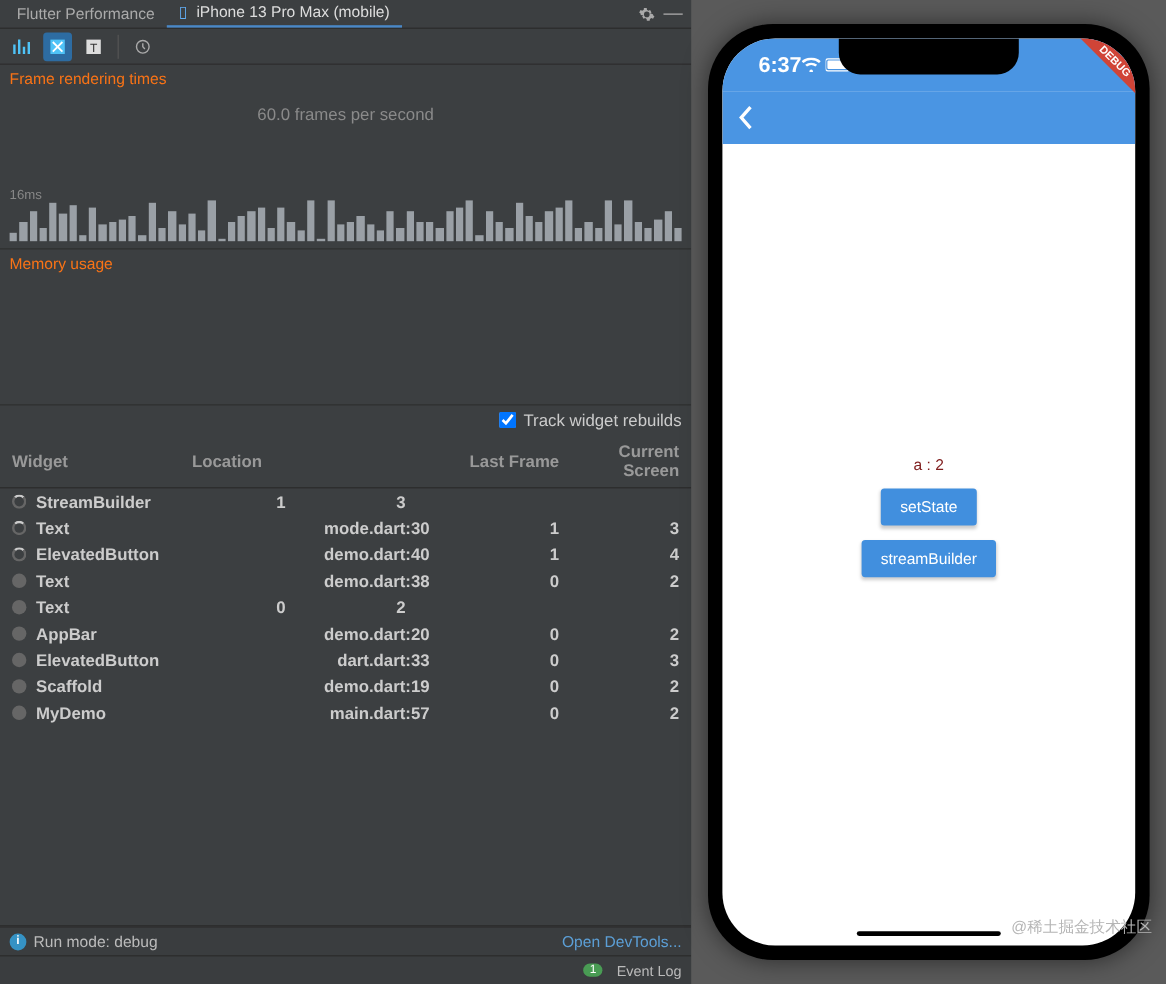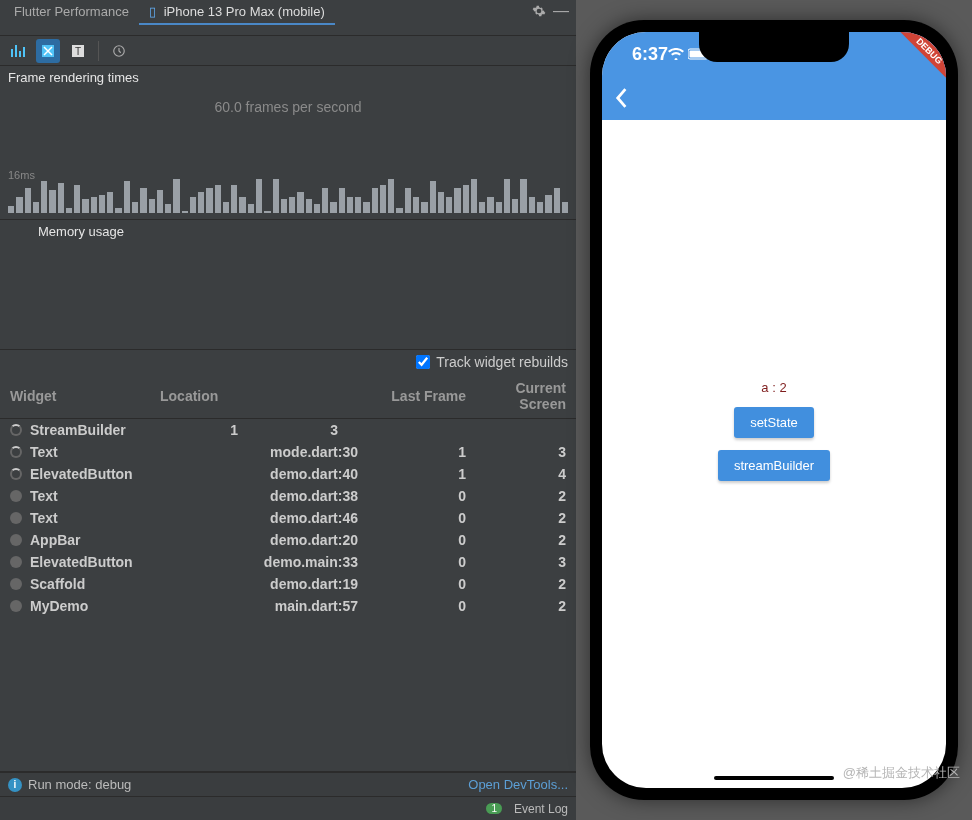--- a/index.html
+++ b/index.html
@@ -17,22 +17,22 @@
     height: 100%;
   }
   .left {
     width: 576px;
     display: flex;
     flex-direction: column;
     background: #3c3f41;
   }
   .tabs {
     display: flex;
-    align-items: flex-start;
-    height: 36px;
+    align-items: flex-end;
+    height: 24px;
     padding: 0 4px;
     border-bottom: 1px solid #2b2b2b;
   }
   .tab {
     padding: 4px 10px;
     font-size: 13px;
     color: #aaa;
     cursor: pointer;
   }
   .tab.active {
@@ -61,21 +61,21 @@
     border-radius: 3px;
   }
   .toolbar .tool.sel { background: #2d6ca2; }
   .toolbar .divider { width: 1px; height: 20px; background: #555; margin: 0 2px; }
   .section {
     border-bottom: 1px solid #2b2b2b;
     background: #3c3f41;
   }
   .section-title {
     font-size: 13px;
-    color: #e5e5e5;
+    color: #f97316;
     padding: 4px 8px;
   }
   .chart {
     position: relative;
     height: 130px;
     padding: 4px 8px 6px 8px;
   }
   .fps-label {
     text-align: center;
     font-size: 14px;
@@ -96,21 +96,20 @@
     display: flex;
     align-items: flex-end;
     gap: 2px;
   }
   .bar {
     flex: 1;
     background: #9aa0a6;
   }
   .mem {
     height: 130px;
-    padding-left: 30px;
   }
   .rebuild {
     flex: 1;
     display: flex;
     flex-direction: column;
   }
   .rebuild-check {
     display: flex;
     justify-content: flex-end;
     align-items: center;
@@ -458,39 +457,38 @@
             </div>
             <div class="col-location">demo.dart:38</div>
             <div class="col-lf">0</div>
             <div class="col-cs">2</div>
           </div>
           <div class="table-row">
             <div class="col-widget" style="display:flex;align-items:center;">
               <span class="dot"></span>
               <span>Text</span>
             </div>
-            <div class="col-location">demo.dart:46</div>
             <div class="col-lf">0</div>
             <div class="col-cs">2</div>
           </div>
           <div class="table-row">
             <div class="col-widget" style="display:flex;align-items:center;">
               <span class="dot"></span>
               <span>AppBar</span>
             </div>
             <div class="col-location">demo.dart:20</div>
             <div class="col-lf">0</div>
             <div class="col-cs">2</div>
           </div>
           <div class="table-row">
             <div class="col-widget" style="display:flex;align-items:center;">
               <span class="dot"></span>
               <span>ElevatedButton</span>
             </div>
-            <div class="col-location">demo.main:33</div>
+            <div class="col-location">dart.dart:33</div>
             <div class="col-lf">0</div>
             <div class="col-cs">3</div>
           </div>
           <div class="table-row">
             <div class="col-widget" style="display:flex;align-items:center;">
               <span class="dot"></span>
               <span>Scaffold</span>
             </div>
             <div class="col-location">demo.dart:19</div>
             <div class="col-lf">0</div>

